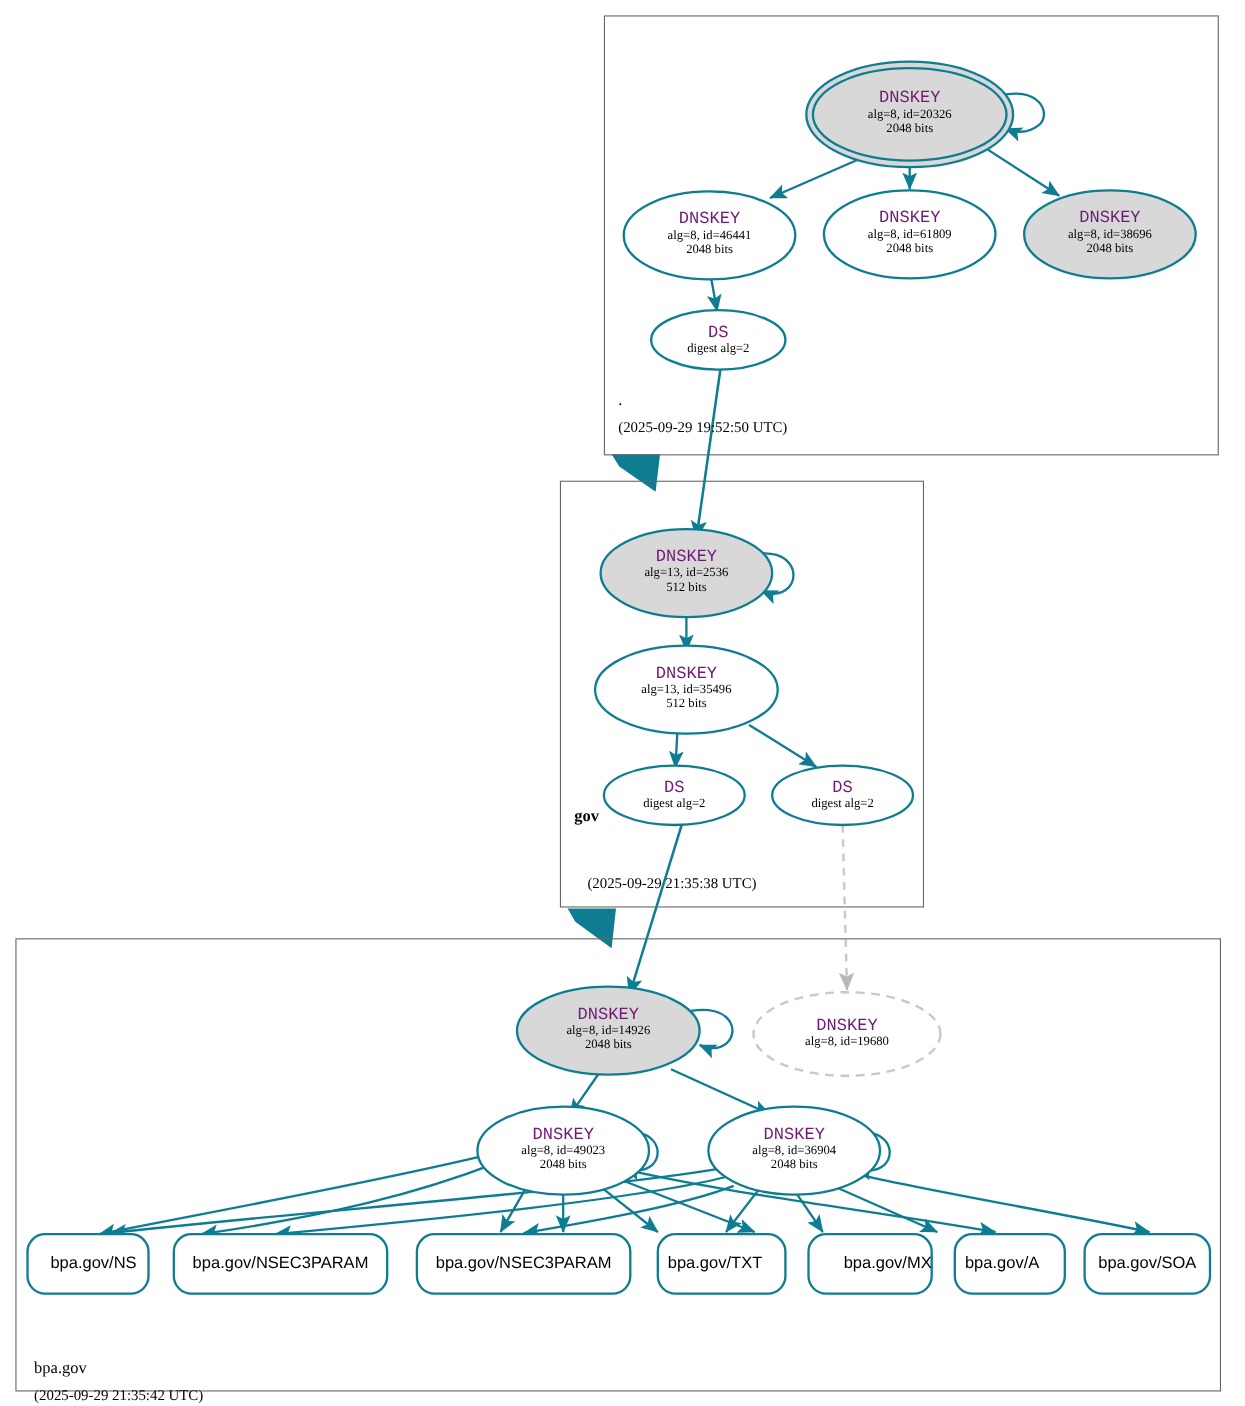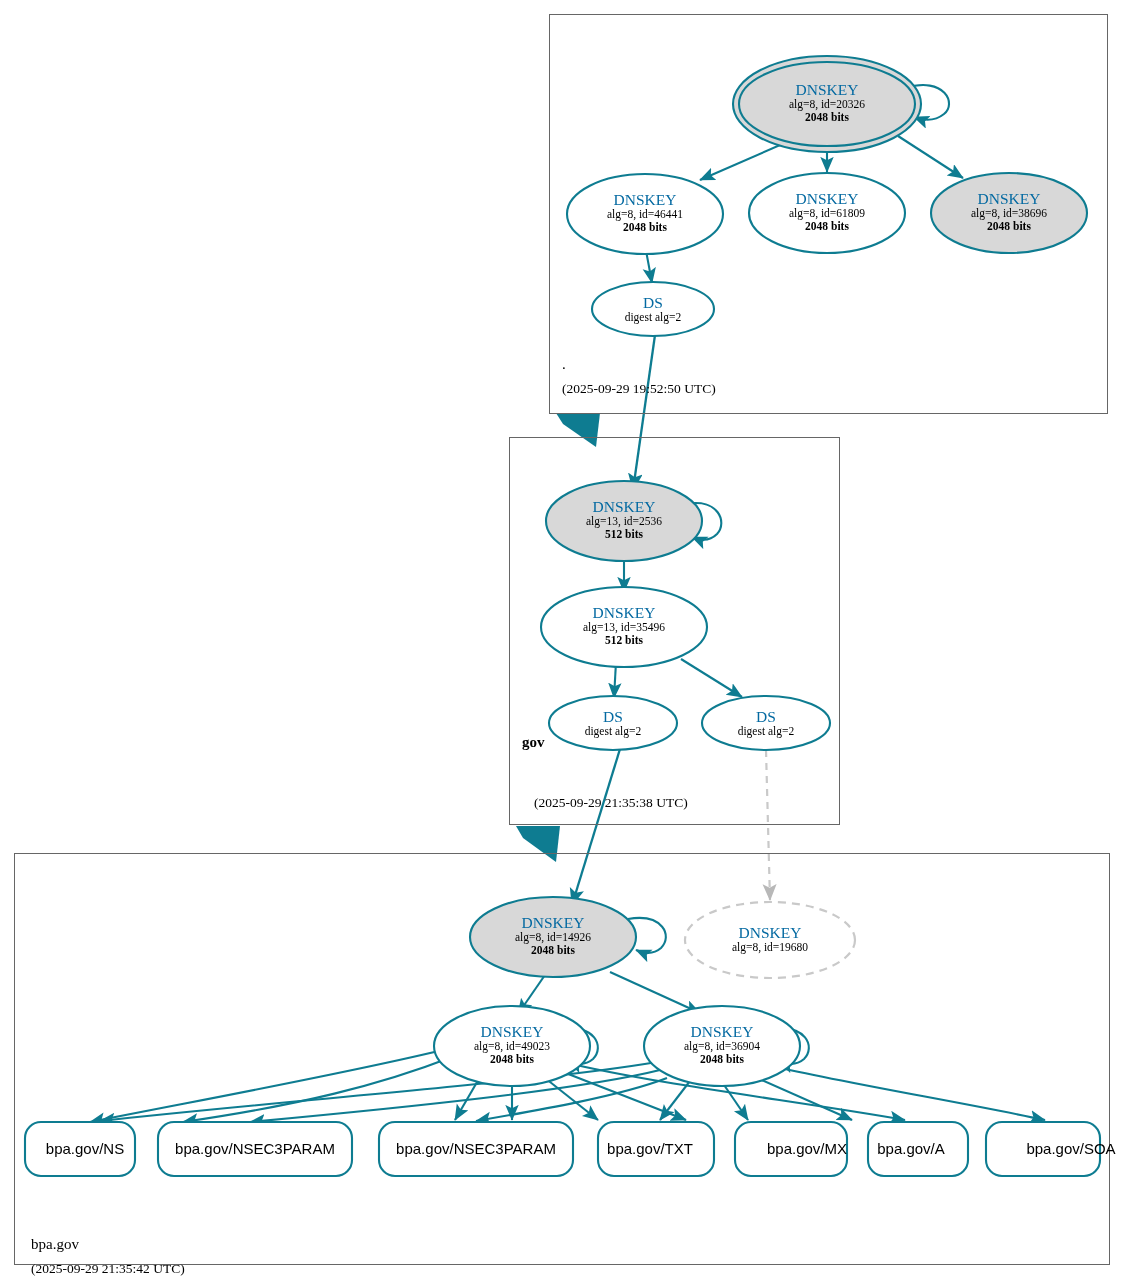--- a/index.html
+++ b/index.html
@@ -8,23 +8,23 @@
   svg#graph{position:absolute;left:0;top:0;width:1132px;height:1278px;}
 
   
   .zone-box{position:absolute;border:1px solid #666666;box-sizing:border-box;background:transparent;}
 
   .zone-label{position:absolute;font-family:"Liberation Serif", serif;font-size:15px;color:#000;white-space:nowrap;}
   .zone-time{position:absolute;font-family:Liberation Serif, serif;font-size:13.5px;color:#000;white-space:nowrap;}
 
   
   .ntxt{position:absolute;text-align:center;white-space:nowrap;pointer-events:none;}
-  .ntxt .t1{font-family:Liberation Serif, serif;font-size:15.5px;color:#0369a1;line-height:17px;display:block;}
+  .ntxt .t1{font-family:Liberation Mono, monospace;font-size:15.5px;color:#701a75;line-height:17px;display:block;}
   .ntxt .t2{font-family:"Liberation Serif", serif;font-size:11.5px;color:#000;line-height:13px;display:block;}
-  .ntxt .t3{font-family:"Liberation Serif", serif;font-size:11.5px;color:#000;line-height:13px;display:block;font-weight:bold;}
+  .ntxt .t3{font-family:"Liberation Serif", serif;font-size:11.5px;color:#000;line-height:13px;display:block;}
 
   .rrtxt{position:absolute;text-align:center;white-space:nowrap;font-family:"Liberation Sans", sans-serif;font-size:15px;color:#000;pointer-events:none;}
 </style>
 </head>
 <body>
 
 <div id="stage">
 
   <svg id="graph" viewBox="0 0 1132 1278">
     <defs>
@@ -246,15 +246,15 @@
     <span class="t2">alg=8, id=36904</span>
     <span class="t3">2048 bits</span>
   </div>
 
   <div class="rrtxt" style="left:25px;top:1140px;width:120px;">bpa.gov/NS</div>
   <div class="rrtxt" style="left:158px;top:1140px;width:194px;">bpa.gov/NSEC3PARAM</div>
   <div class="rrtxt" style="left:379px;top:1140px;width:194px;">bpa.gov/NSEC3PARAM</div>
   <div class="rrtxt" style="left:598px;top:1140px;width:104px;">bpa.gov/TXT</div>
   <div class="rrtxt" style="left:735px;top:1140px;width:112px;text-align:right;">bpa.gov/MX</div>
   <div class="rrtxt" style="left:868px;top:1140px;width:86px;">bpa.gov/A</div>
-  <div class="rrtxt" style="left:986px;top:1140px;width:114px;padding-left:28px;">bpa.gov/SOA</div>
+  <div class="rrtxt" style="left:986px;top:1140px;width:114px;">bpa.gov/SOA</div>
 
 </div>
 
 </body></html>

